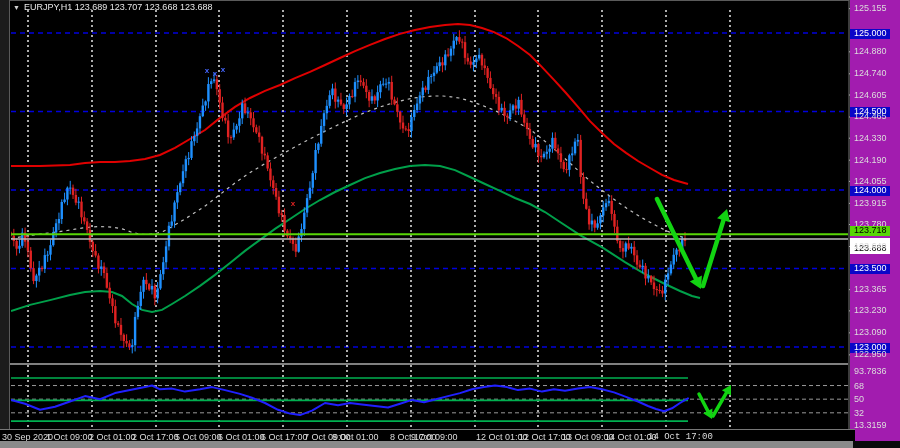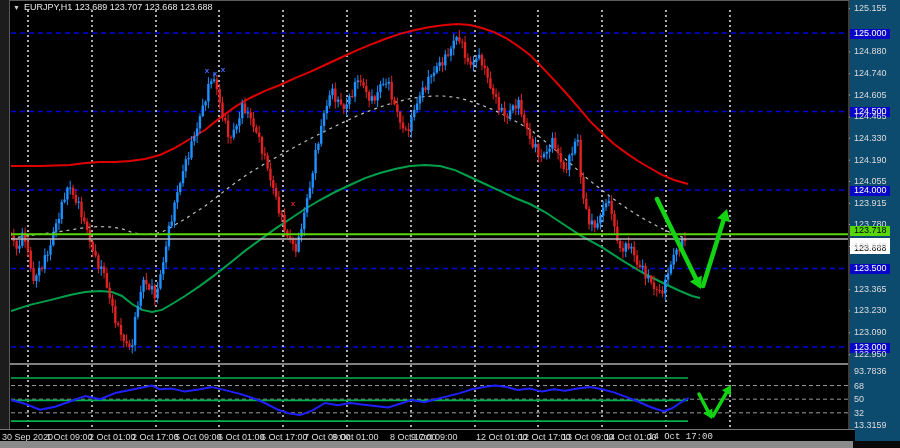--- a/index.html
+++ b/index.html
@@ -3,21 +3,21 @@
 <meta charset="utf-8">
 <style>
   html,body{margin:0;padding:0;background:#000;}
   #stage{position:relative;width:900px;height:448px;background:#000;overflow:hidden;
          font-family:"Liberation Sans",sans-serif;}
   #left-strip{position:absolute;left:0;top:0;width:9px;height:441px;background:#1c1c1c;border-right:1px solid #5a5a5a;}
   #chart-svg{position:absolute;left:0;top:0;}
   #title-bar{position:absolute;left:13px;top:2px;height:10px;color:#e8e8e8;font-size:9px;line-height:10px;white-space:nowrap;}
   #title-bar .tri{color:#cfcfcf;font-size:7px;margin-right:4px;}
   #tdi-label{position:absolute;left:13px;top:367px;color:#e8e8e8;font-size:9px;line-height:10px;white-space:nowrap;}
-  #price-axis{position:absolute;left:850px;top:0;width:50px;height:441px;background:#0c4a6e;}
+  #price-axis{position:absolute;left:850px;top:0;width:50px;height:441px;background:#a21caf;}
   .plabel{position:absolute;left:4px;height:9px;font-size:9px;line-height:9px;color:#dcdcdc;white-space:nowrap;}
   .plabel.blue{left:0;padding:0 3px 1px 4px;background:#0a06c8;color:#fff;}
   .plabel.green{left:0;padding:0 3px 1px 4px;background:#58d606;color:#000;}
   .plabel.white{left:0;padding:6px 3px 1px 4px;background:#fff;color:#000;}
   #time-axis{position:absolute;left:0;top:429px;width:855px;height:12px;background:#000;border-top:1px solid #787878;}
   .tlabel{position:absolute;top:3px;color:#dcdcdc;font-size:9px;line-height:9px;white-space:nowrap;}
   #scrollbar-strip{position:absolute;left:0;top:441px;width:853px;height:7px;background:#8a8a8a;}
   #corner-block{position:absolute;left:853px;top:441px;width:47px;height:7px;background:#0a0a0a;}
   #frame-top{position:absolute;left:9px;top:0;width:840px;height:1px;background:#5a5a5a;}
 </style>

